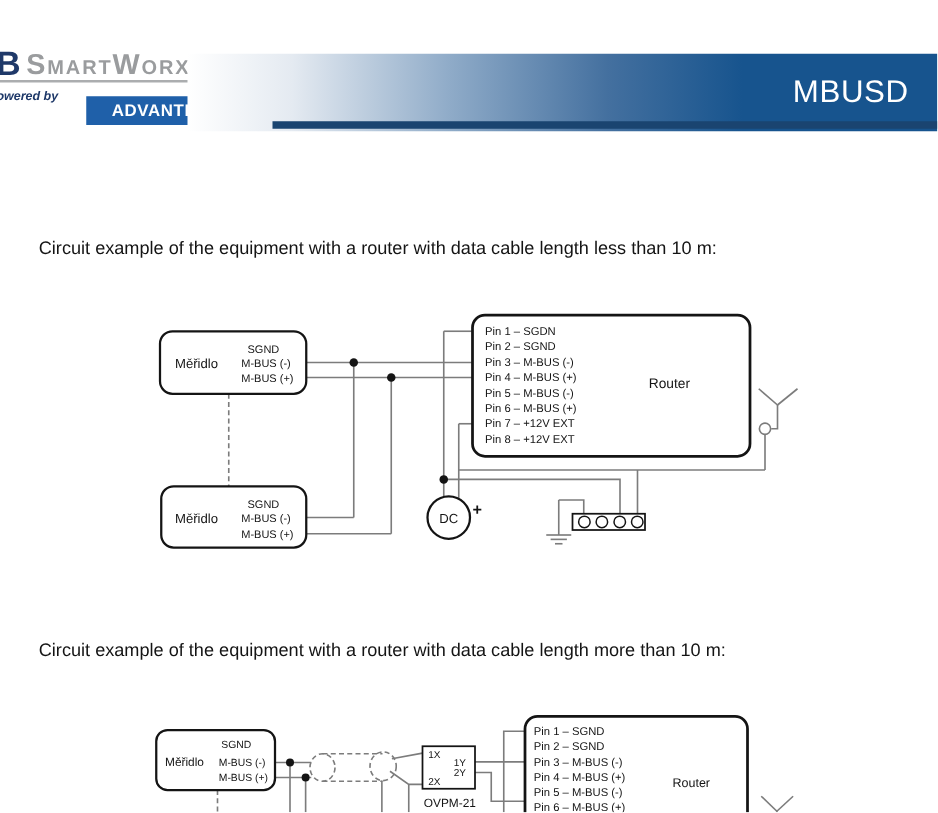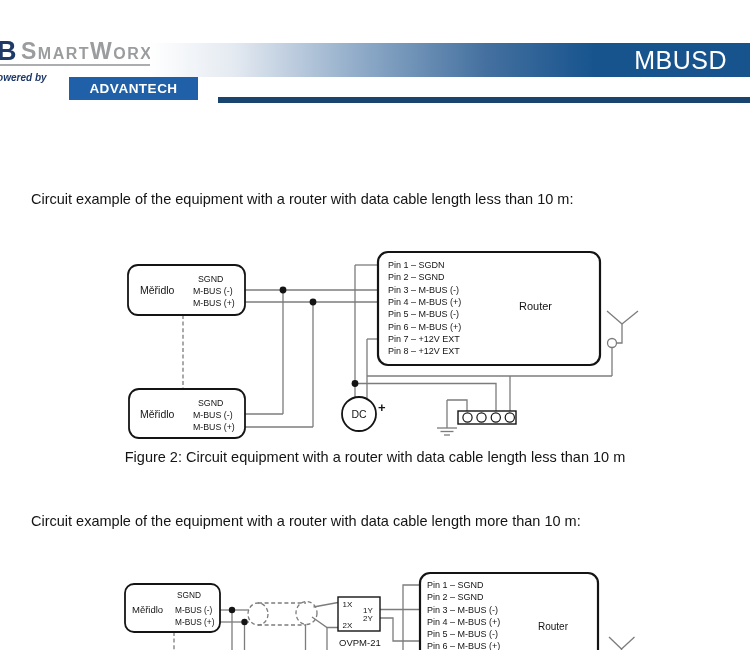--- a/index.html
+++ b/index.html
@@ -7,21 +7,21 @@
         font-family:"Liberation Sans",sans-serif;color:#141414;}
   
   .logo-b{position:absolute;left:-3px;top:36px;font-size:27px;font-weight:bold;color:#1F3969;}
   .logo-brand{position:absolute;left:21px;top:38px;font-size:23px;font-weight:bold;
               font-variant:small-caps;letter-spacing:1.5px;color:#9A9C9E;}
   .logo-rule{position:absolute;left:0;top:64px;width:207px;height:2px;background:#ABADAF;}
   .powered{position:absolute;left:-9px;top:72px;font-size:10px;font-weight:bold;font-style:italic;color:#1F3969;}
   .adv-box{position:absolute;left:69px;top:77px;width:129px;height:23px;background:#1F60A9;
            display:flex;align-items:center;justify-content:center;}
   .adv-box span{color:#ffffff;font-weight:bold;font-size:13.5px;letter-spacing:0.5px;}
-  .title-bar{position:absolute;left:150px;top:43px;width:600px;height:34px;
+  .title-bar{position:absolute;left:150px;top:43px;width:600px;height:62px;
              background:linear-gradient(90deg,#ffffff 0%,#e4eaf1 14%,#8fabc8 35%,#44709f 56%,#17548E 74%,#17548E 100%);}
   .product{position:absolute;right:23px;top:50%;transform:translateY(-50%);
            color:#ffffff;font-size:25px;letter-spacing:0.5px;}
   .title-underline{position:absolute;left:218px;top:97px;width:532px;height:6px;background:#1A4470;}
   
   .para{position:absolute;left:31px;font-size:14.5px;color:#141414;white-space:nowrap;text-align:right;}
   .para1{top:191px;} .para2{top:513px;}
   .caption{position:absolute;left:0;top:449px;width:750px;text-align:center;font-size:14.5px;color:#141414;}
   
   svg.diagram{position:absolute;left:0;top:0;}
@@ -44,21 +44,20 @@
     <div class="adv-box">
       <span>ADVANTECH</span>
     </div>
     <div class="title-bar">
       <span class="product">MBUSD</span>
     </div>
     <div class="title-underline"></div>
   </div>
 
   <div class="para para1">Circuit example of the equipment with a router with data cable length less than 10 m:</div>
-  <div class="caption">Figure 2: Circuit equipment with a router with data cable length less than 10 m</div>
   <div class="para para2">Circuit example of the equipment with a router with data cable length more than 10 m:</div>
 
   <svg class="diagram" width="750" height="650" viewBox="0 0 750 650">
 
     <g>
       <g class="wire">
         <path d="M245 290 H378"></path>
         <path d="M245 302 H378"></path>
         <path d="M283 290 V414"></path>
         <path d="M313 302 V427"></path>

